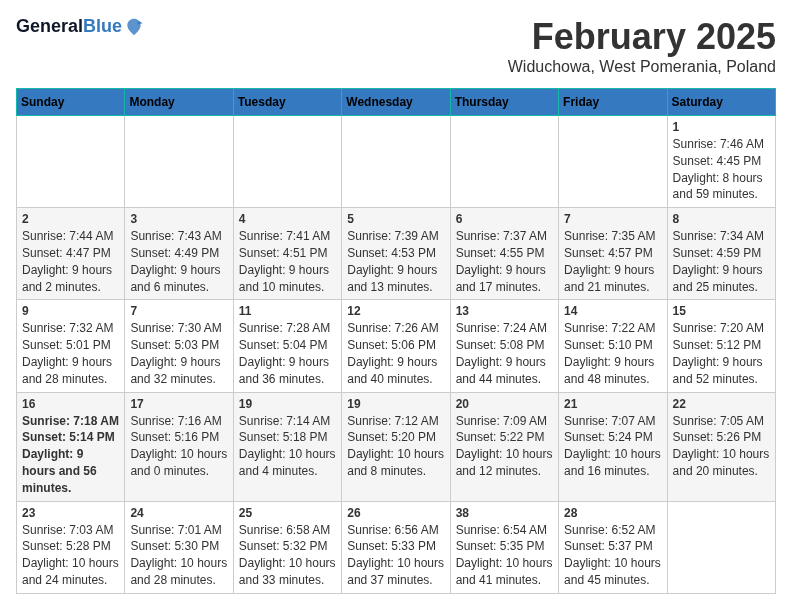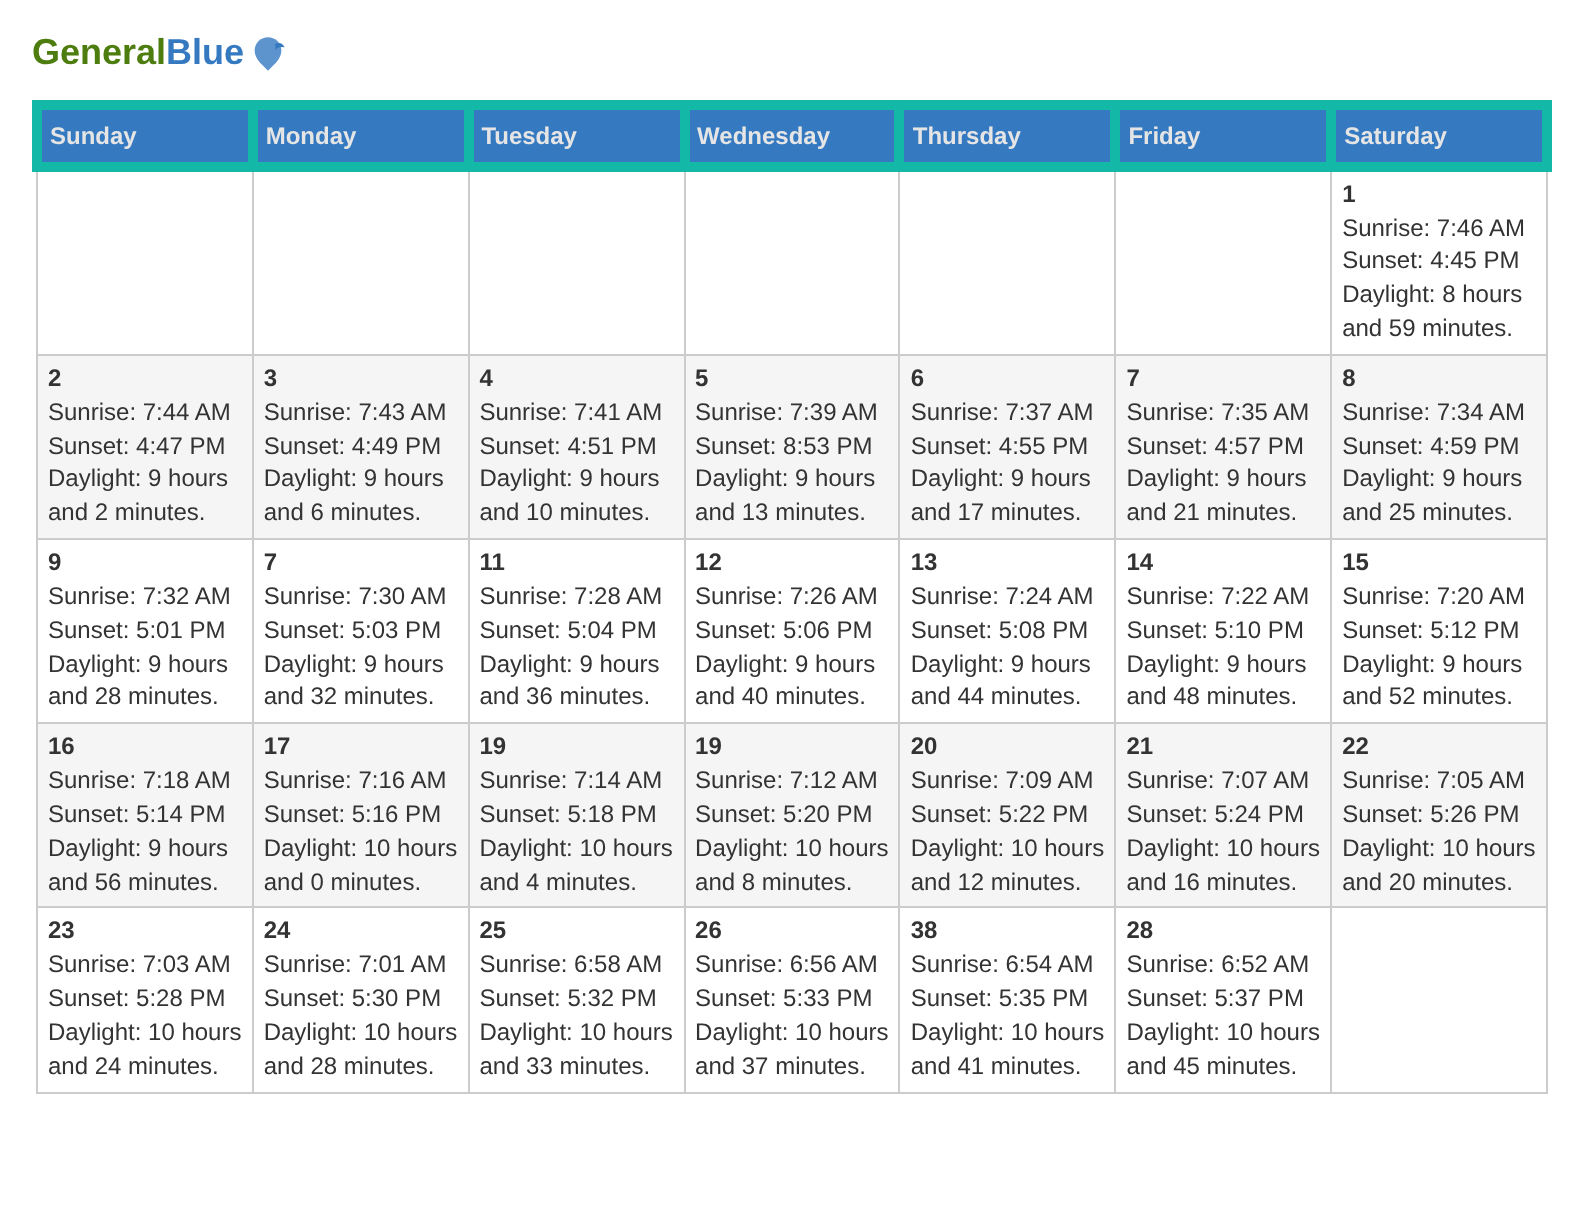--- a/index.html
+++ b/index.html
@@ -18,21 +18,21 @@
     }
     .logo {
       display: flex;
       align-items: center;
     }
     .logo-text {
       font-size: 18px;
       font-weight: bold;
       line-height: 1.2;
     }
-    .logo-general { color: #4d7c0f; margin-top: 16px; }
+    .logo-general { color: #0f172a; margin-top: 16px; }
     .logo-blue { color: #3579c1; }
     .logo-icon {
       width: 20px;
       height: 20px;
       margin-left: 2px;
     }
     .title-block {
       text-align: right;
     }
     .month-title {
@@ -44,26 +44,26 @@
       font-size: 16px;
       color: #333;
     }
     .calendar {
       width: 100%;
       border-collapse: collapse;
       border: 1px solid #ccc;
     }
     .calendar th {
       background: #3579c1;
-      color: #e5e5e5;
+      color: #000000;
       font-size: 12px;
       font-weight: bold;
       padding: 6px 4px;
       text-align: left;
-      border: 5px solid #14b8a6;
+      border: 1px solid #14b8a6;
     }
     .calendar td {
       vertical-align: top;
       border: 1px solid #ccc;
       padding: 4px 5px;
       width: calc(100% / 7);
       min-height: 80px;
       font-size: 10px;
       color: #333;
       background: #fff;
@@ -96,20 +96,24 @@
         <span class="logo-text">
           <span class="logo-general">General</span><span class="logo-blue">Blue</span>
         </span>
         <svg class="logo-icon" viewBox="0 0 24 24" fill="#3579c1">
           <path d="M12 2C8 2 4 5 4 10c0 3 2 6 4 8l4 4 4-4c2-2 4-5 4-8 0-5-4-8-8-8z" opacity="0.8"></path>
           <path d="M16 6 Q20 4 22 8 Q18 7 16 10 Q17 7 16 6z" fill="#3579c1"></path>
         </svg>
       </div>
     </div>
   </div>
+  <div class="title-block">
+    <div class="month-title">February 2025</div>
+    <div class="location">Widuchowa, West Pomerania, Poland</div>
+  </div>
 </div>
 
 <table class="calendar">
   <thead>
     <tr>
     <th>Sunday</th>
         <th>Monday</th>
         <th>Tuesday</th>
         <th>Wednesday</th>
         <th>Thursday</th>
@@ -147,21 +151,21 @@
         </td>
         <td>
           <span class="day-number">4</span>
           <div class="day-info" style="white-space: pre-line;">Sunrise: 7:41 AM
 Sunset: 4:51 PM
 Daylight: 9 hours and 10 minutes.</div>
         </td>
         <td>
           <span class="day-number">5</span>
           <div class="day-info" style="white-space: pre-line;">Sunrise: 7:39 AM
-Sunset: 8:53 PM
+Sunset: 4:53 PM
 Daylight: 9 hours and 13 minutes.</div>
         </td>
         <td>
           <span class="day-number">6</span>
           <div class="day-info" style="white-space: pre-line;">Sunrise: 7:37 AM
 Sunset: 4:55 PM
 Daylight: 9 hours and 17 minutes.</div>
         </td>
         <td>
           <span class="day-number">7</span>
@@ -216,21 +220,21 @@
         <td>
           <span class="day-number">15</span>
           <div class="day-info" style="white-space: pre-line;">Sunrise: 7:20 AM
 Sunset: 5:12 PM
 Daylight: 9 hours and 52 minutes.</div>
         </td>
       </tr>
       <tr>
         <td>
           <span class="day-number">16</span>
-          <div class="day-info" style="white-space: pre-line;">Sunrise: 7:18 AM
+          <div class="day-info" style="white-space: pre-line; font-weight: bold;">Sunrise: 7:18 AM
 Sunset: 5:14 PM
 Daylight: 9 hours and 56 minutes.</div>
         </td>
         <td>
           <span class="day-number">17</span>
           <div class="day-info" style="white-space: pre-line;">Sunrise: 7:16 AM
 Sunset: 5:16 PM
 Daylight: 10 hours and 0 minutes.</div>
         </td>
         <td>

